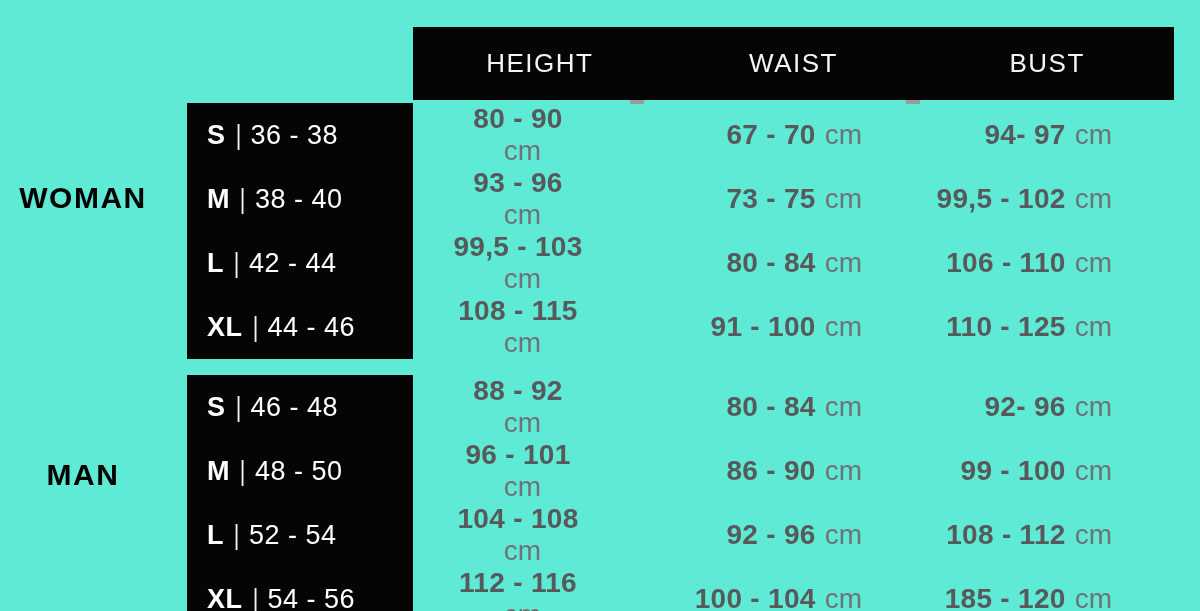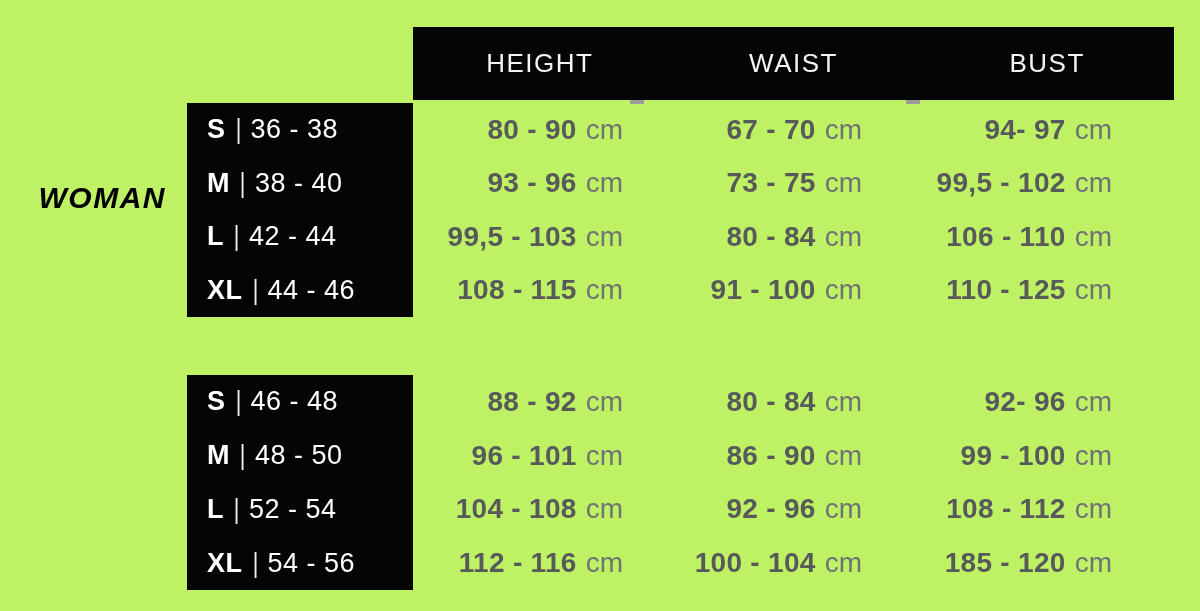--- a/index.html
+++ b/index.html
@@ -1,34 +1,34 @@
 <!DOCTYPE html>
 <html><head>
 <meta charset="utf-8">
 <style>
   html,body{margin:0;padding:0;background:#fff;}
   .canvas{
-    position:relative;width:1200px;height:611px;background:#bef264;
+    position:relative;width:1200px;height:611px;background:#5eead4;
     font-family:"Liberation Sans", sans-serif;overflow:hidden;
   }
   
   .header-bar{
     position:absolute;left:413px;top:27px;width:761px;height:73px;
     background:#050505;display:flex;
   }
   .hcell{
     flex:1;display:flex;align-items:center;justify-content:center;
     color:#f4f4f4;font-size:26px;font-weight:400;letter-spacing:1.5px;
   }
   .tick{position:absolute;top:100px;width:14px;height:4px;background:#9b9b9b;}
   .tick-1{left:630px;} .tick-2{left:906px;}
   
   .group-label{
-    position:absolute;left:0;width:166px;text-align:right;
-    font-size:30px;line-height:30px;font-weight:bold;font-style:italic;
+    position:absolute;left:0;width:166px;text-align:center;
+    font-size:30px;line-height:30px;font-weight:bold;
     letter-spacing:1.5px;color:#000;
   }
   .woman-label{top:183px;}
   .man-label{top:460px;}
   
   .rows{
     position:absolute;left:187px;width:987px;display:grid;
     grid-template-columns:226px 254px 253px 254px;
   }
   .woman-rows{top:103px;height:214px;grid-template-rows:repeat(4,1fr);}
@@ -37,37 +37,38 @@
     background:#050505;color:#ffffff;display:flex;align-items:center;
     padding-left:20px;font-size:27px;
   }
   .size-code{font-weight:bold;letter-spacing:0.5px;}
   .size-sep{margin:0 9px;font-weight:300;transform:scaleX(0.8);opacity:0.95;}
   .size-range{font-weight:400;letter-spacing:0.5px;}
   .val-cell{
     display:flex;align-items:center;justify-content:flex-end;
     color:#58595b;font-size:28px;font-weight:bold;letter-spacing:0.3px;
   }
-  .c1{padding-right:44px;} .c2{padding-right:58px;} .c3{padding-right:62px;}
+  .c1{padding-right:44px;flex-direction:column;} .c2{padding-right:58px;} .c3{padding-right:62px;}
   .unit{font-weight:400;color:#717275;margin-left:9px;letter-spacing:0;text-align:right;}
 </style>
 </head>
 <body>
 
 <div class="canvas">
 
   <div class="header-bar">
     <div class="hcell">HEIGHT</div>
     <div class="hcell">WAIST</div>
     <div class="hcell">BUST</div>
   </div>
   <div class="tick tick-1"></div>
   <div class="tick tick-2"></div>
 
   <div class="group-label woman-label">WOMAN</div>
+  <div class="group-label man-label">MAN</div>
 
   <div class="rows woman-rows">
     <div class="size-cell">
       <span class="size-code">S</span>
       <span class="size-sep">|</span>
       <span class="size-range">36 - 38</span>
     </div>
     <div class="val-cell c1">
       <span class="num">80 - 90</span>
       <span class="unit">cm</span>

